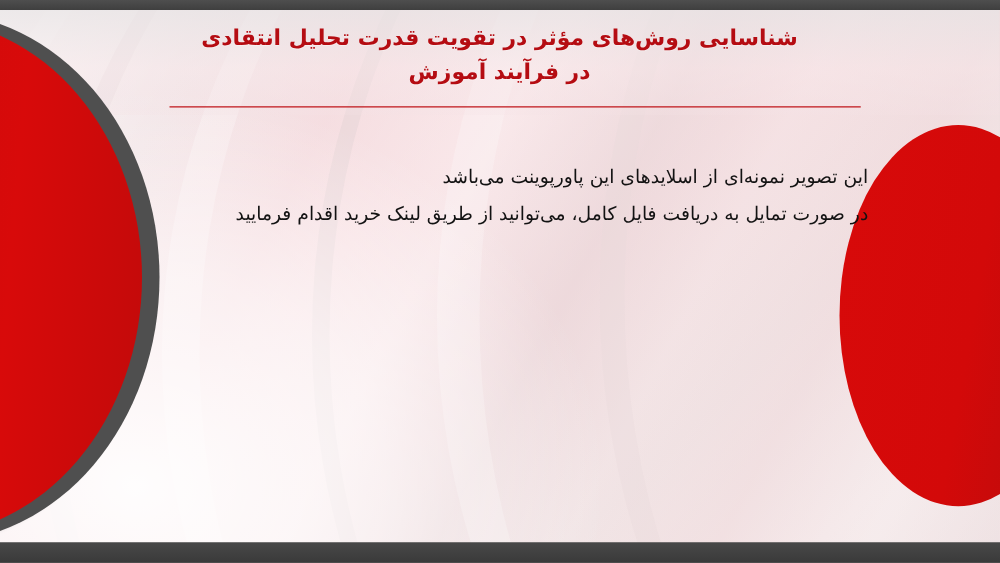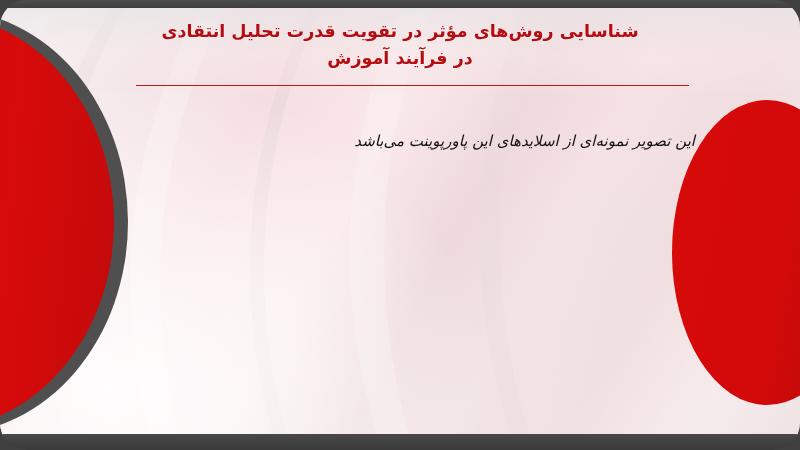--- a/index.html
+++ b/index.html
@@ -8,21 +8,20 @@
     width:800px;height:450px;overflow:hidden;
     font-family:"DejaVu Sans","Liberation Sans",sans-serif;
   }
 
   
   #slide{
     position:relative;
     width:800px;height:450px;
     background:#4a4a4a;
     overflow:hidden;
-    border-radius:27px;
   }
 
   
   .band-top{
     position:absolute;left:0;top:0;width:800px;height:9px;
     background:#464646;
     background-image:linear-gradient(180deg,#4e4e4e 0%,#3d3d3d 100%);
   }
   
   .band-bottom{
@@ -124,21 +123,20 @@
   
   .body-block{
     position:absolute;right:105px;top:118px;width:620px;
     direction:rtl;text-align:right;
   }
   .body-line{
     color:#121212;
     font-size:15px;
     line-height:30px;
     white-space:nowrap;
-    font-style:italic;
   }
 </style>
 </head>
 <body>
 
 <div id="slide">
 
   <div class="band-top"></div>
 
   <div class="canvas">
@@ -164,18 +162,19 @@
     <div class="circle-right"></div>
 
     <div class="title-block">
       <div class="title-line">شناسایی روش‌های مؤثر در تقویت قدرت تحلیل انتقادی</div>
       <div class="title-line">در فرآیند آموزش</div>
     </div>
     <div class="title-rule"></div>
 
     <div class="body-block">
       <div class="body-line">این تصویر نمونه‌ای از اسلایدهای این پاورپوینت می‌باشد</div>
+      <div class="body-line">در صورت تمایل به دریافت فایل کامل، می‌توانید از طریق لینک خرید اقدام فرمایید</div>
     </div>
 
   </div>
 
   <div class="band-bottom"></div>
 </div>
 
 </body></html>

